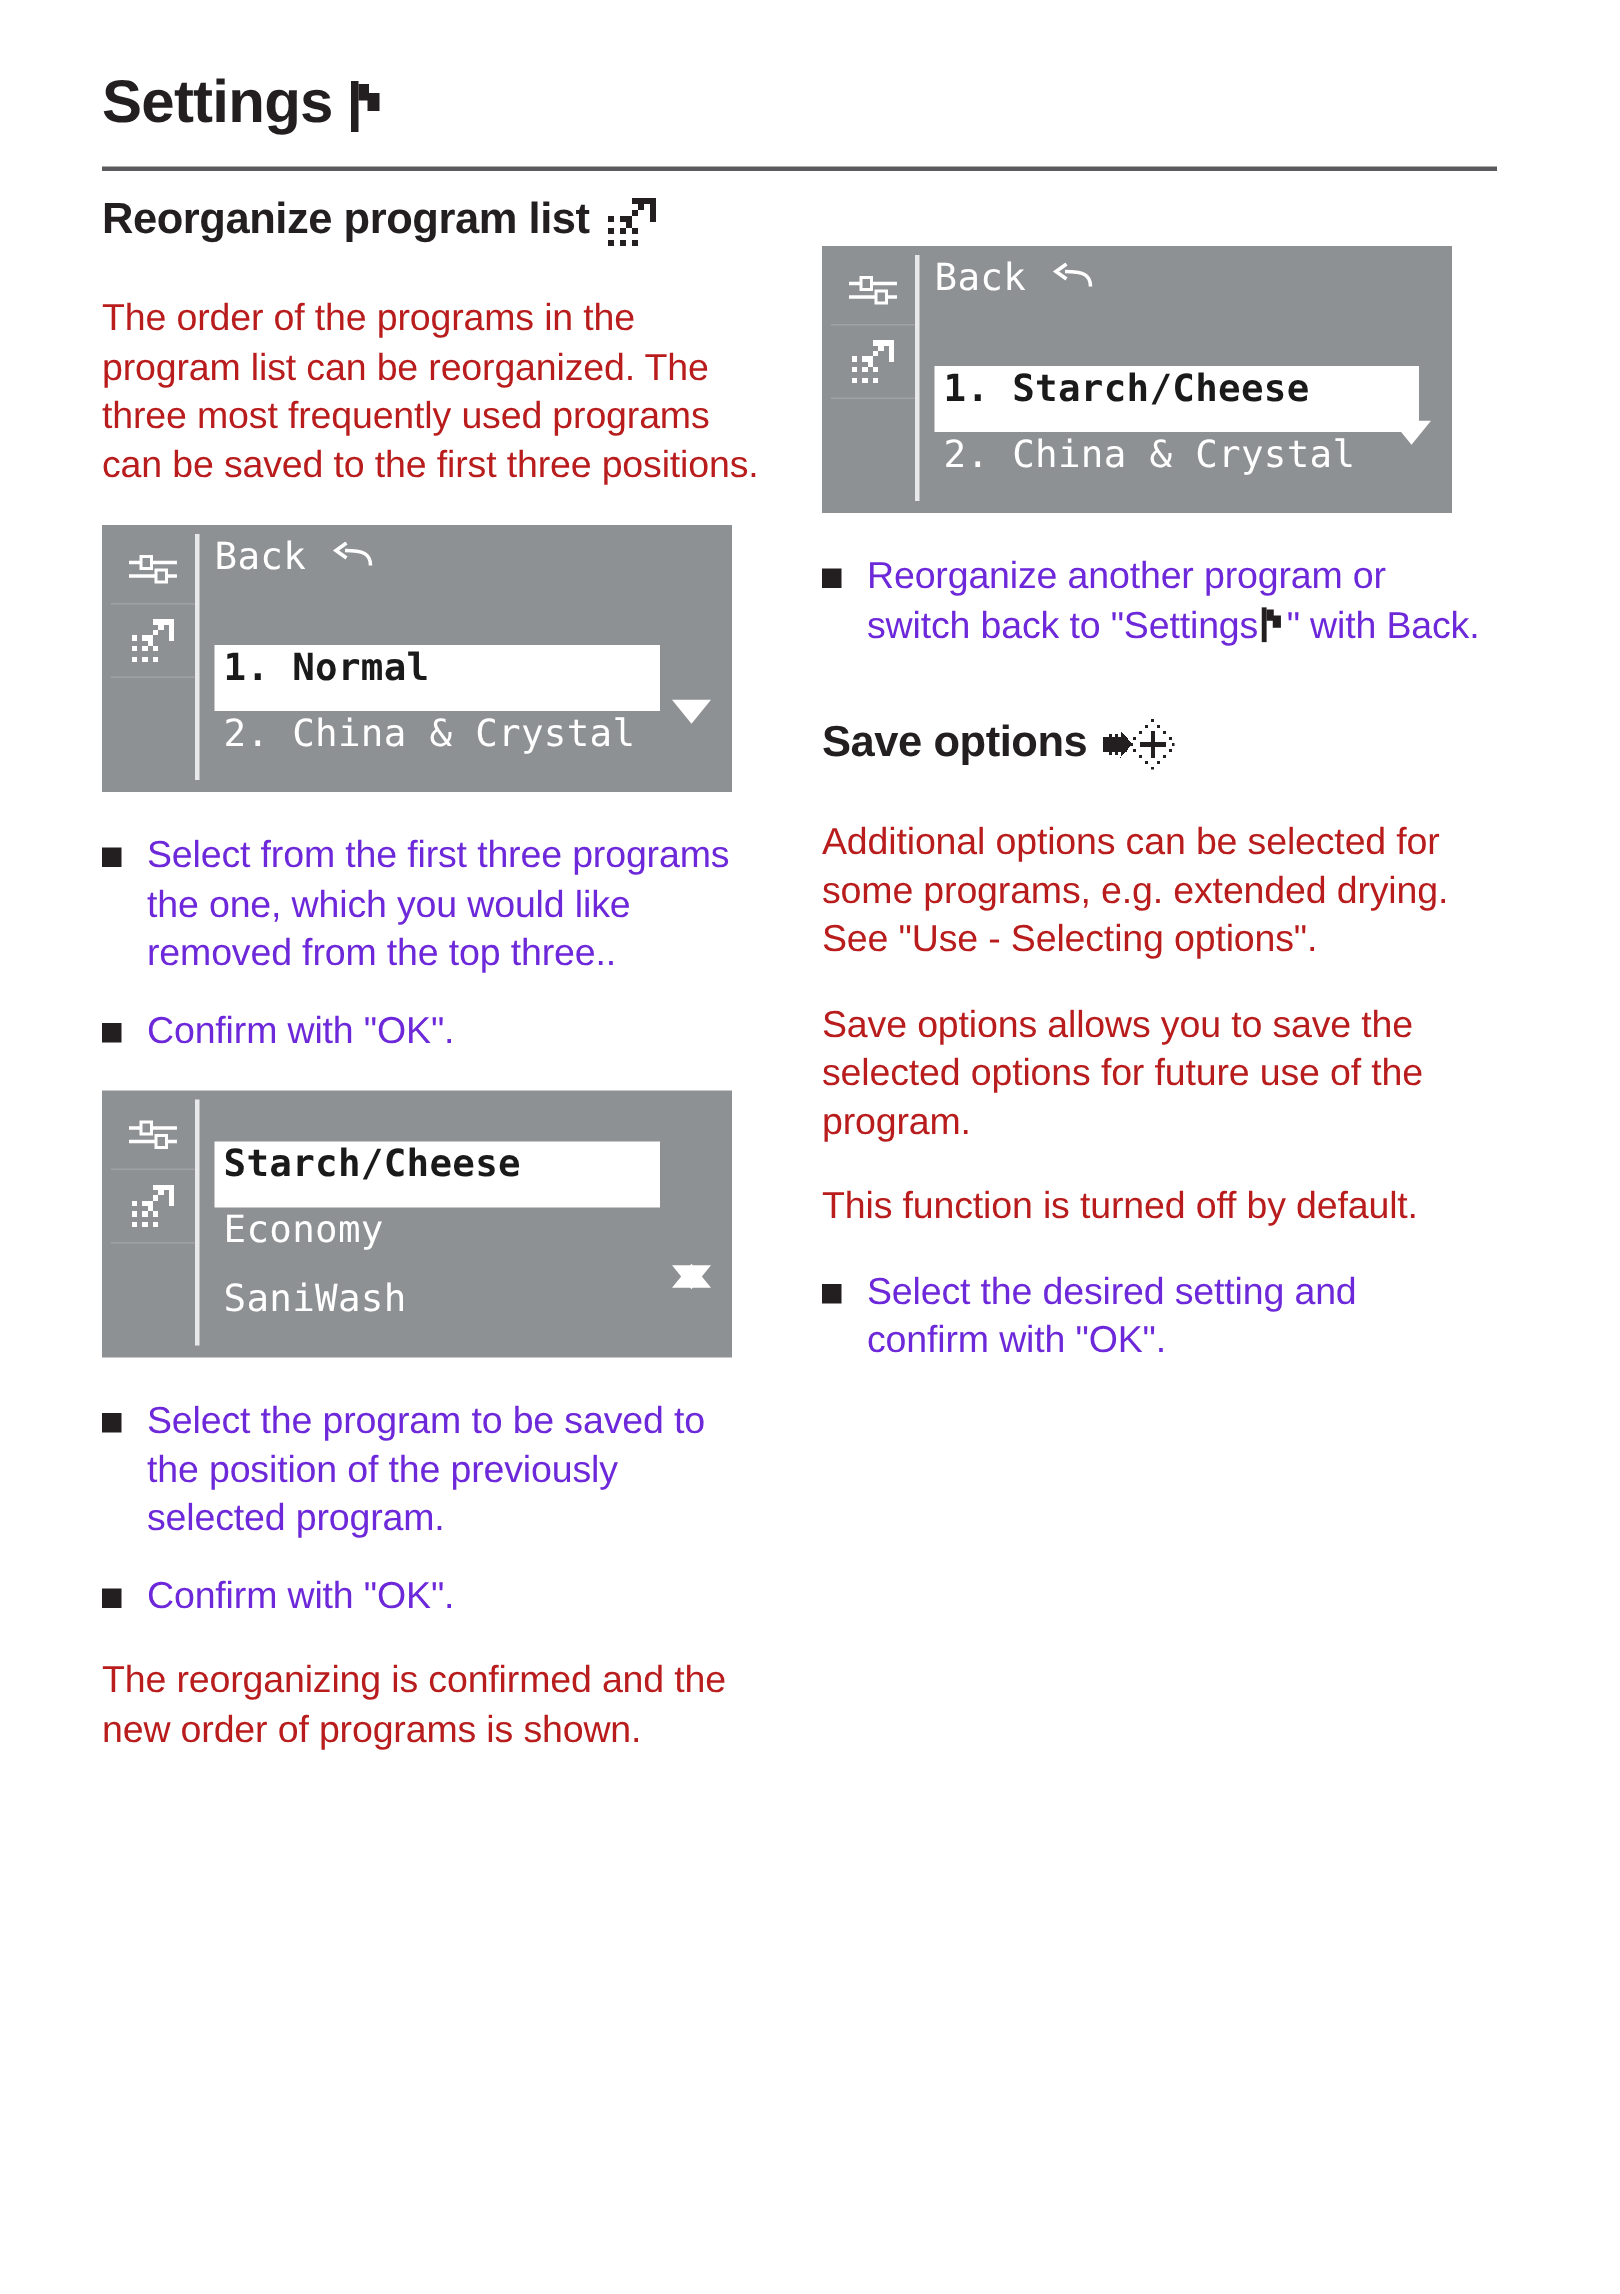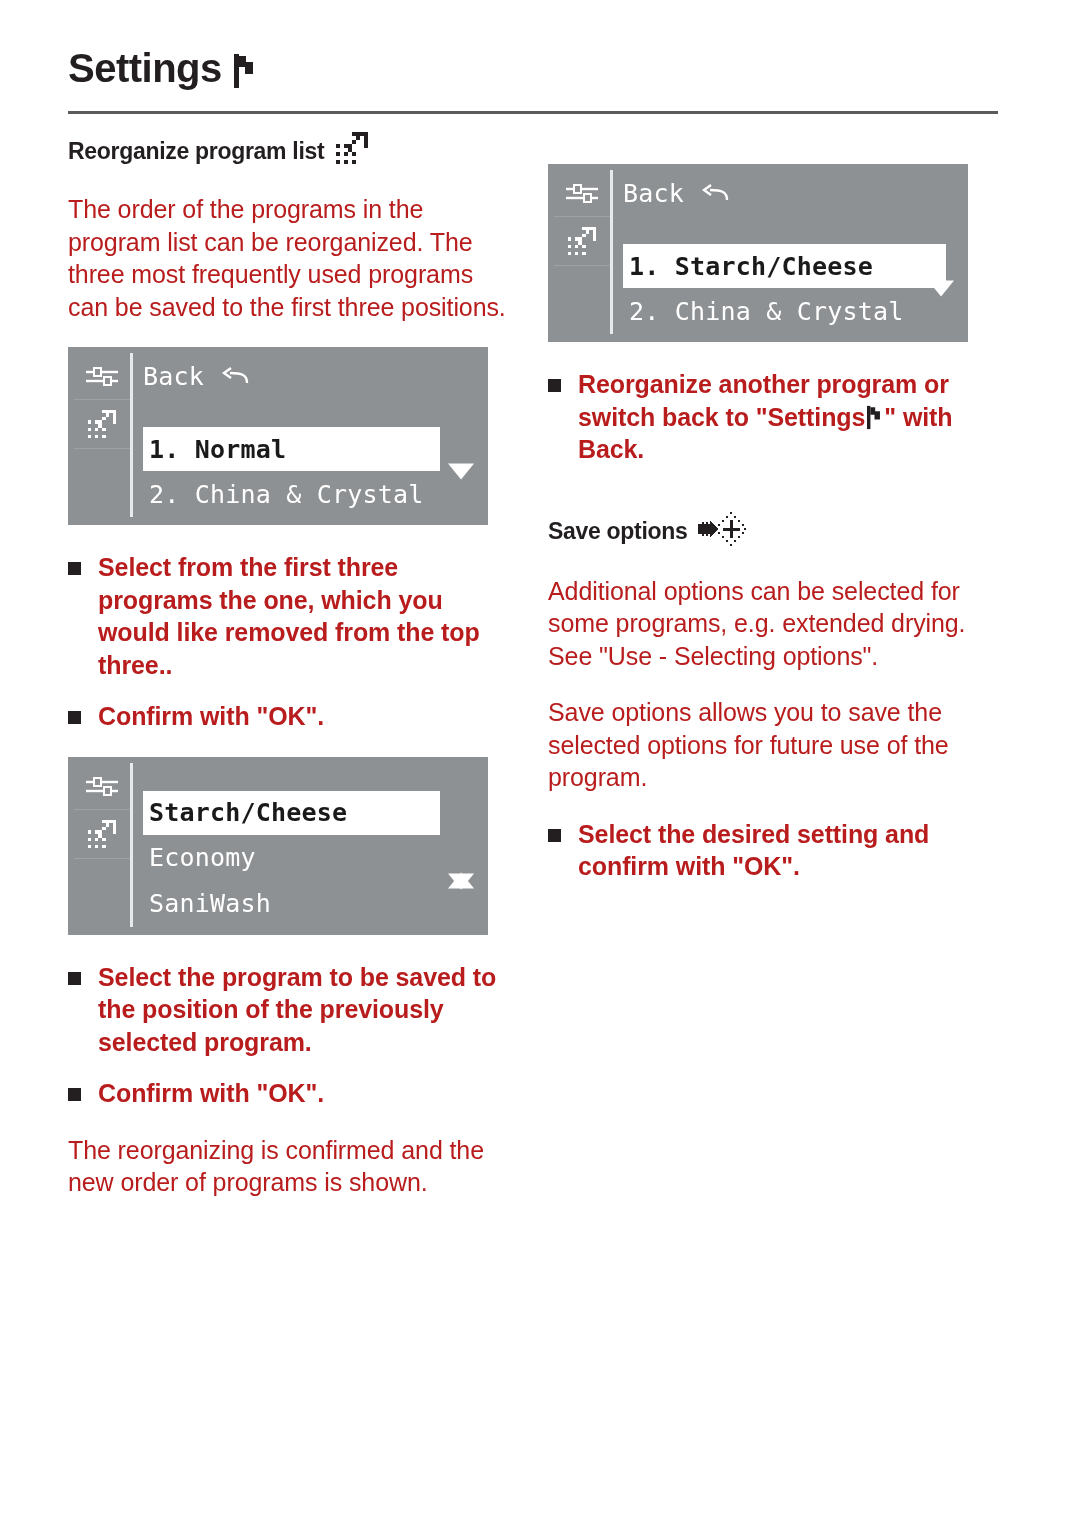--- a/index.html
+++ b/index.html
@@ -63,27 +63,26 @@
 
   
   .col {
     position: absolute;
     width: 440px;
   }
   .col-left  { left: 68px;  top: 130px; }
   .col-right { left: 548px; top: 130px; }
 
   h2.section-heading {
-    font-size: 23px;
+    font-size: 29px;
     font-weight: bold;
     color: #231f20;
     margin: 0 0 22px 0;
     line-height: 1.15;
     display: flex;
-    align-items: center;
     gap: 10px;
     letter-spacing: -0.3px;
   }
   h2.section-heading.save-heading {
     margin: 0 0 24px 0;
   }
 
   p.body-text {
     font-size: 25px;
     line-height: 1.30;
@@ -97,23 +96,22 @@
     list-style: none;
     margin: 0 0 24px 0;
     padding: 0;
   }
   ul.bullets li {
     position: relative;
     padding-left: 30px;
     font-size: 25px;
     line-height: 1.30;
     margin-bottom: 19px;
-    color: #b91c1c;
+    color: #6d28d9;
     letter-spacing: -0.1px;
-    font-weight: bold;
   }
   ul.bullets li:last-child { margin-bottom: 0; }
   ul.bullets li::before {
     content: "";
     position: absolute;
     left: 0;
     top: 11px;
     width: 13px;
     height: 13px;
     background: #231f20;
@@ -155,21 +153,20 @@
     width: 100%;
   }
   .lcd-rows {
     flex: 1 1 auto;
     padding-left: 10px;
     min-width: 0;
   }
   .lcd-row {
     height: 46px;
     display: flex;
-    align-items: center;
     position: relative;
     font-size: 25px;
     color: #ffffff;
     letter-spacing: 0.2px;
     white-space: nowrap;
   }
   .lcd-row.sel {
     background: #ffffff;
     color: #1a1a1a;
     height: 44px;
@@ -516,20 +513,21 @@
 
             <rect x="16" y="4" width="1.6" height="9"></rect>
             <rect x="12.5" y="7.8" width="8.6" height="1.6"></rect>
           </g>
         </svg>
       </span>
     </h2>
 
     <p class="body-text">Additional options can be selected for some programs, e.g. extended drying. See "Use - Selecting options".</p>
     <p class="body-text">Save options allows you to save the selected options for future use of the program.</p>
+    <p class="body-text">This function is turned off by default.</p>
 
     <ul class="bullets">
       <li>Select the desired setting and confirm with "OK".</li>
     </ul>
   </div>
 
   <div class="page-number">42</div>
 
 </div>
 

